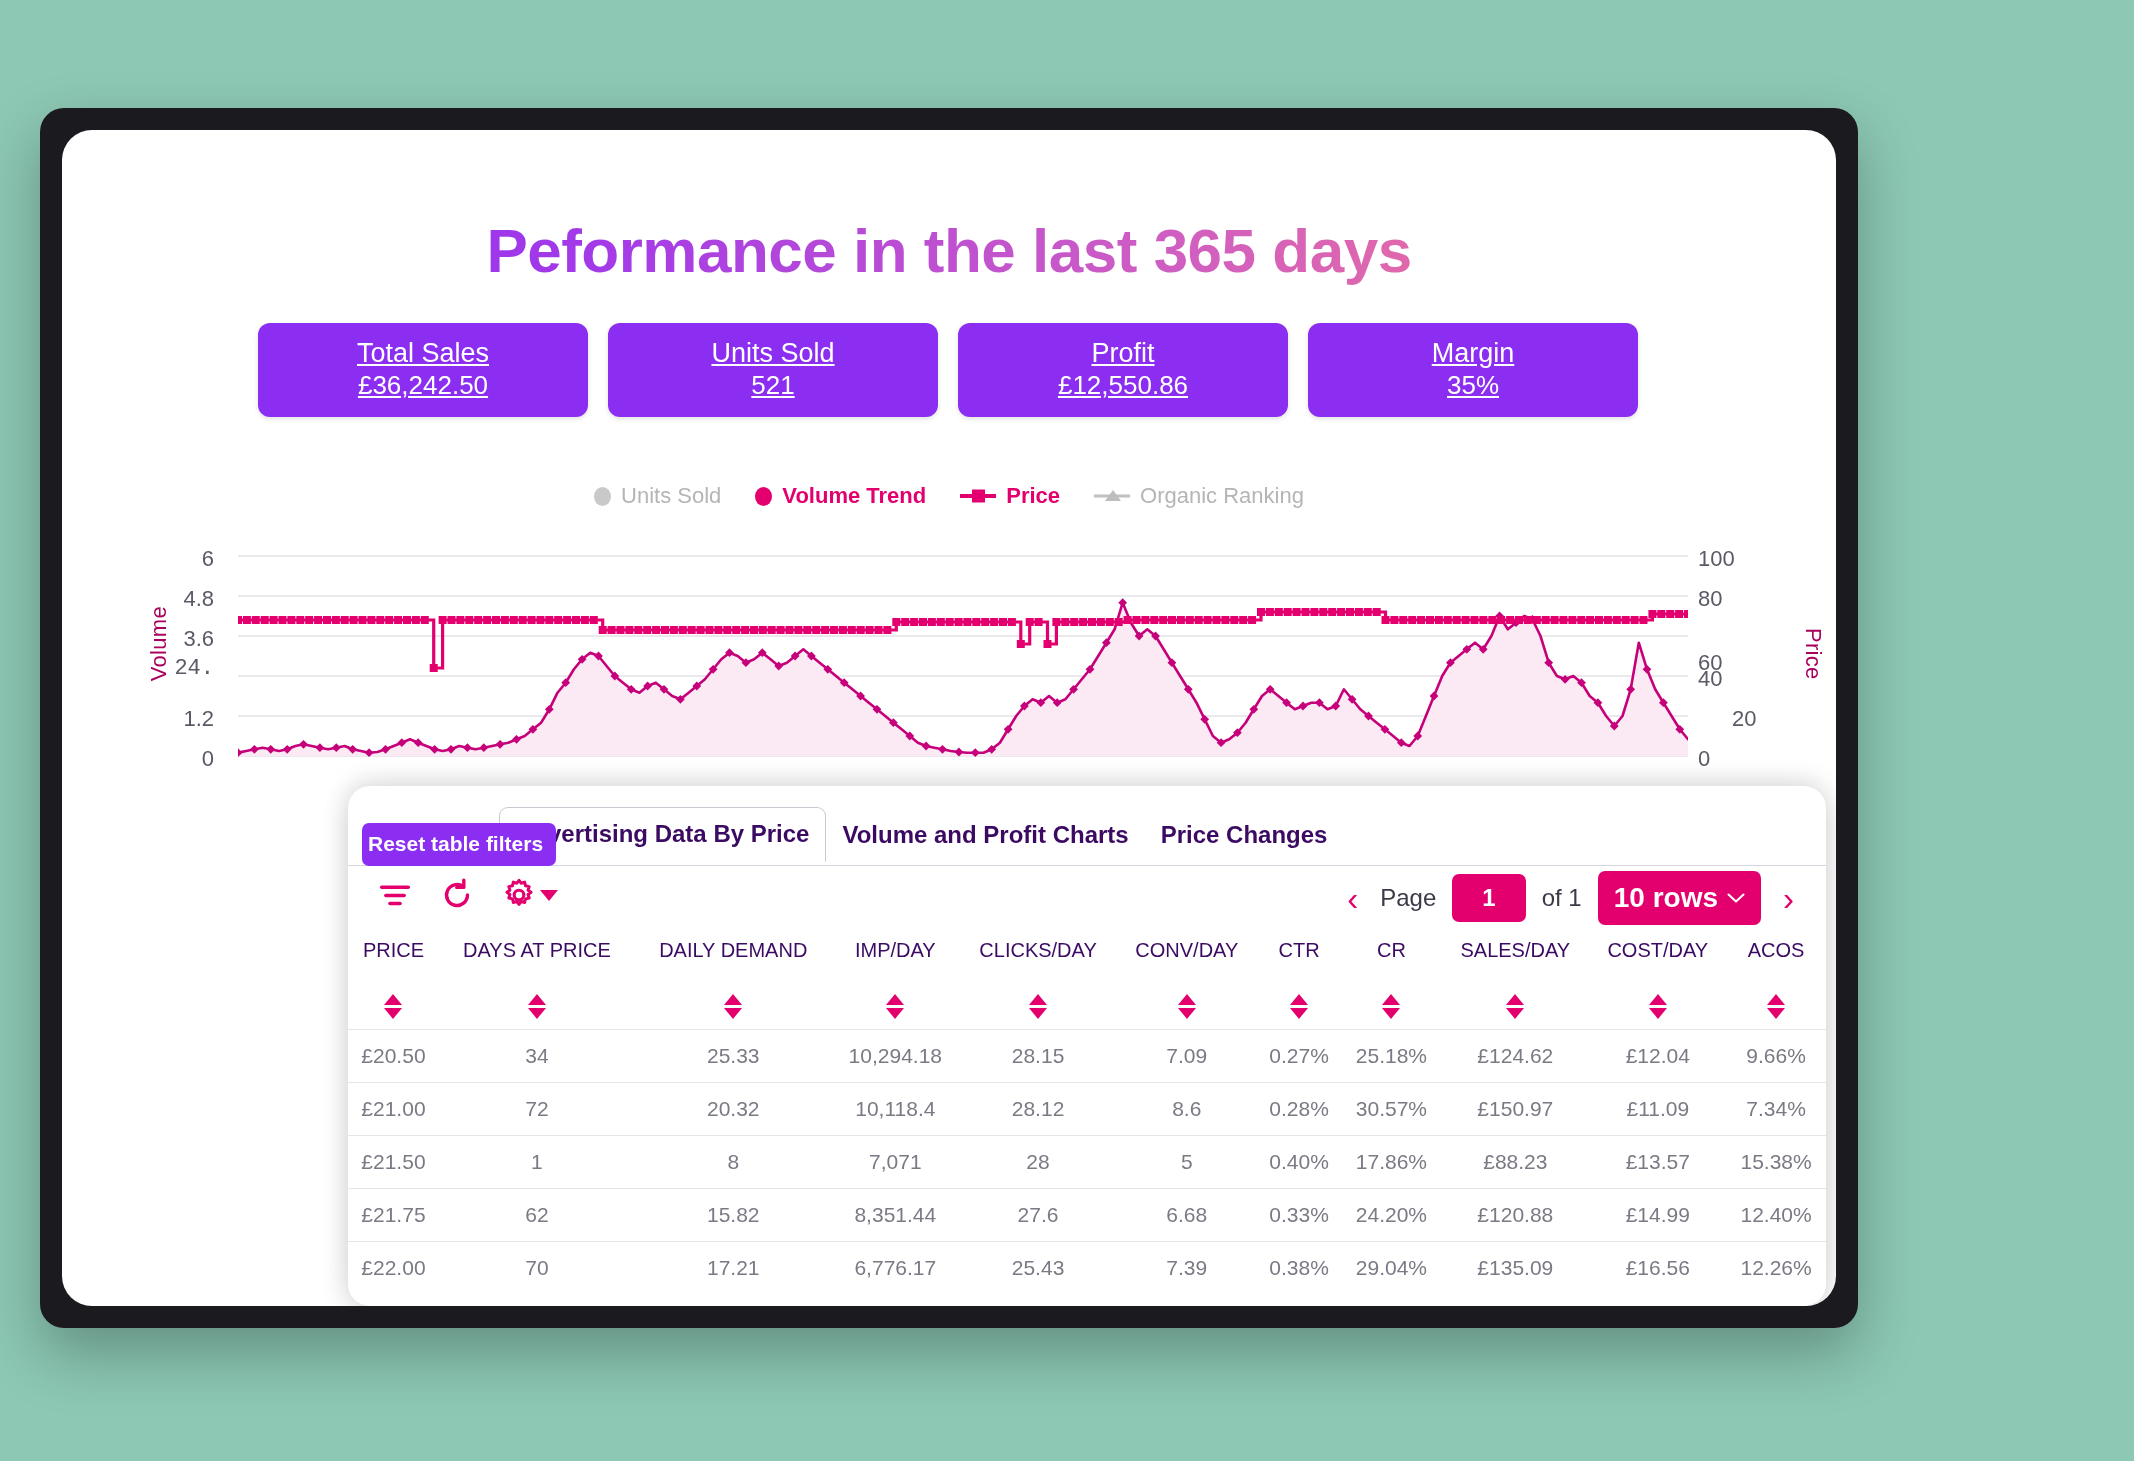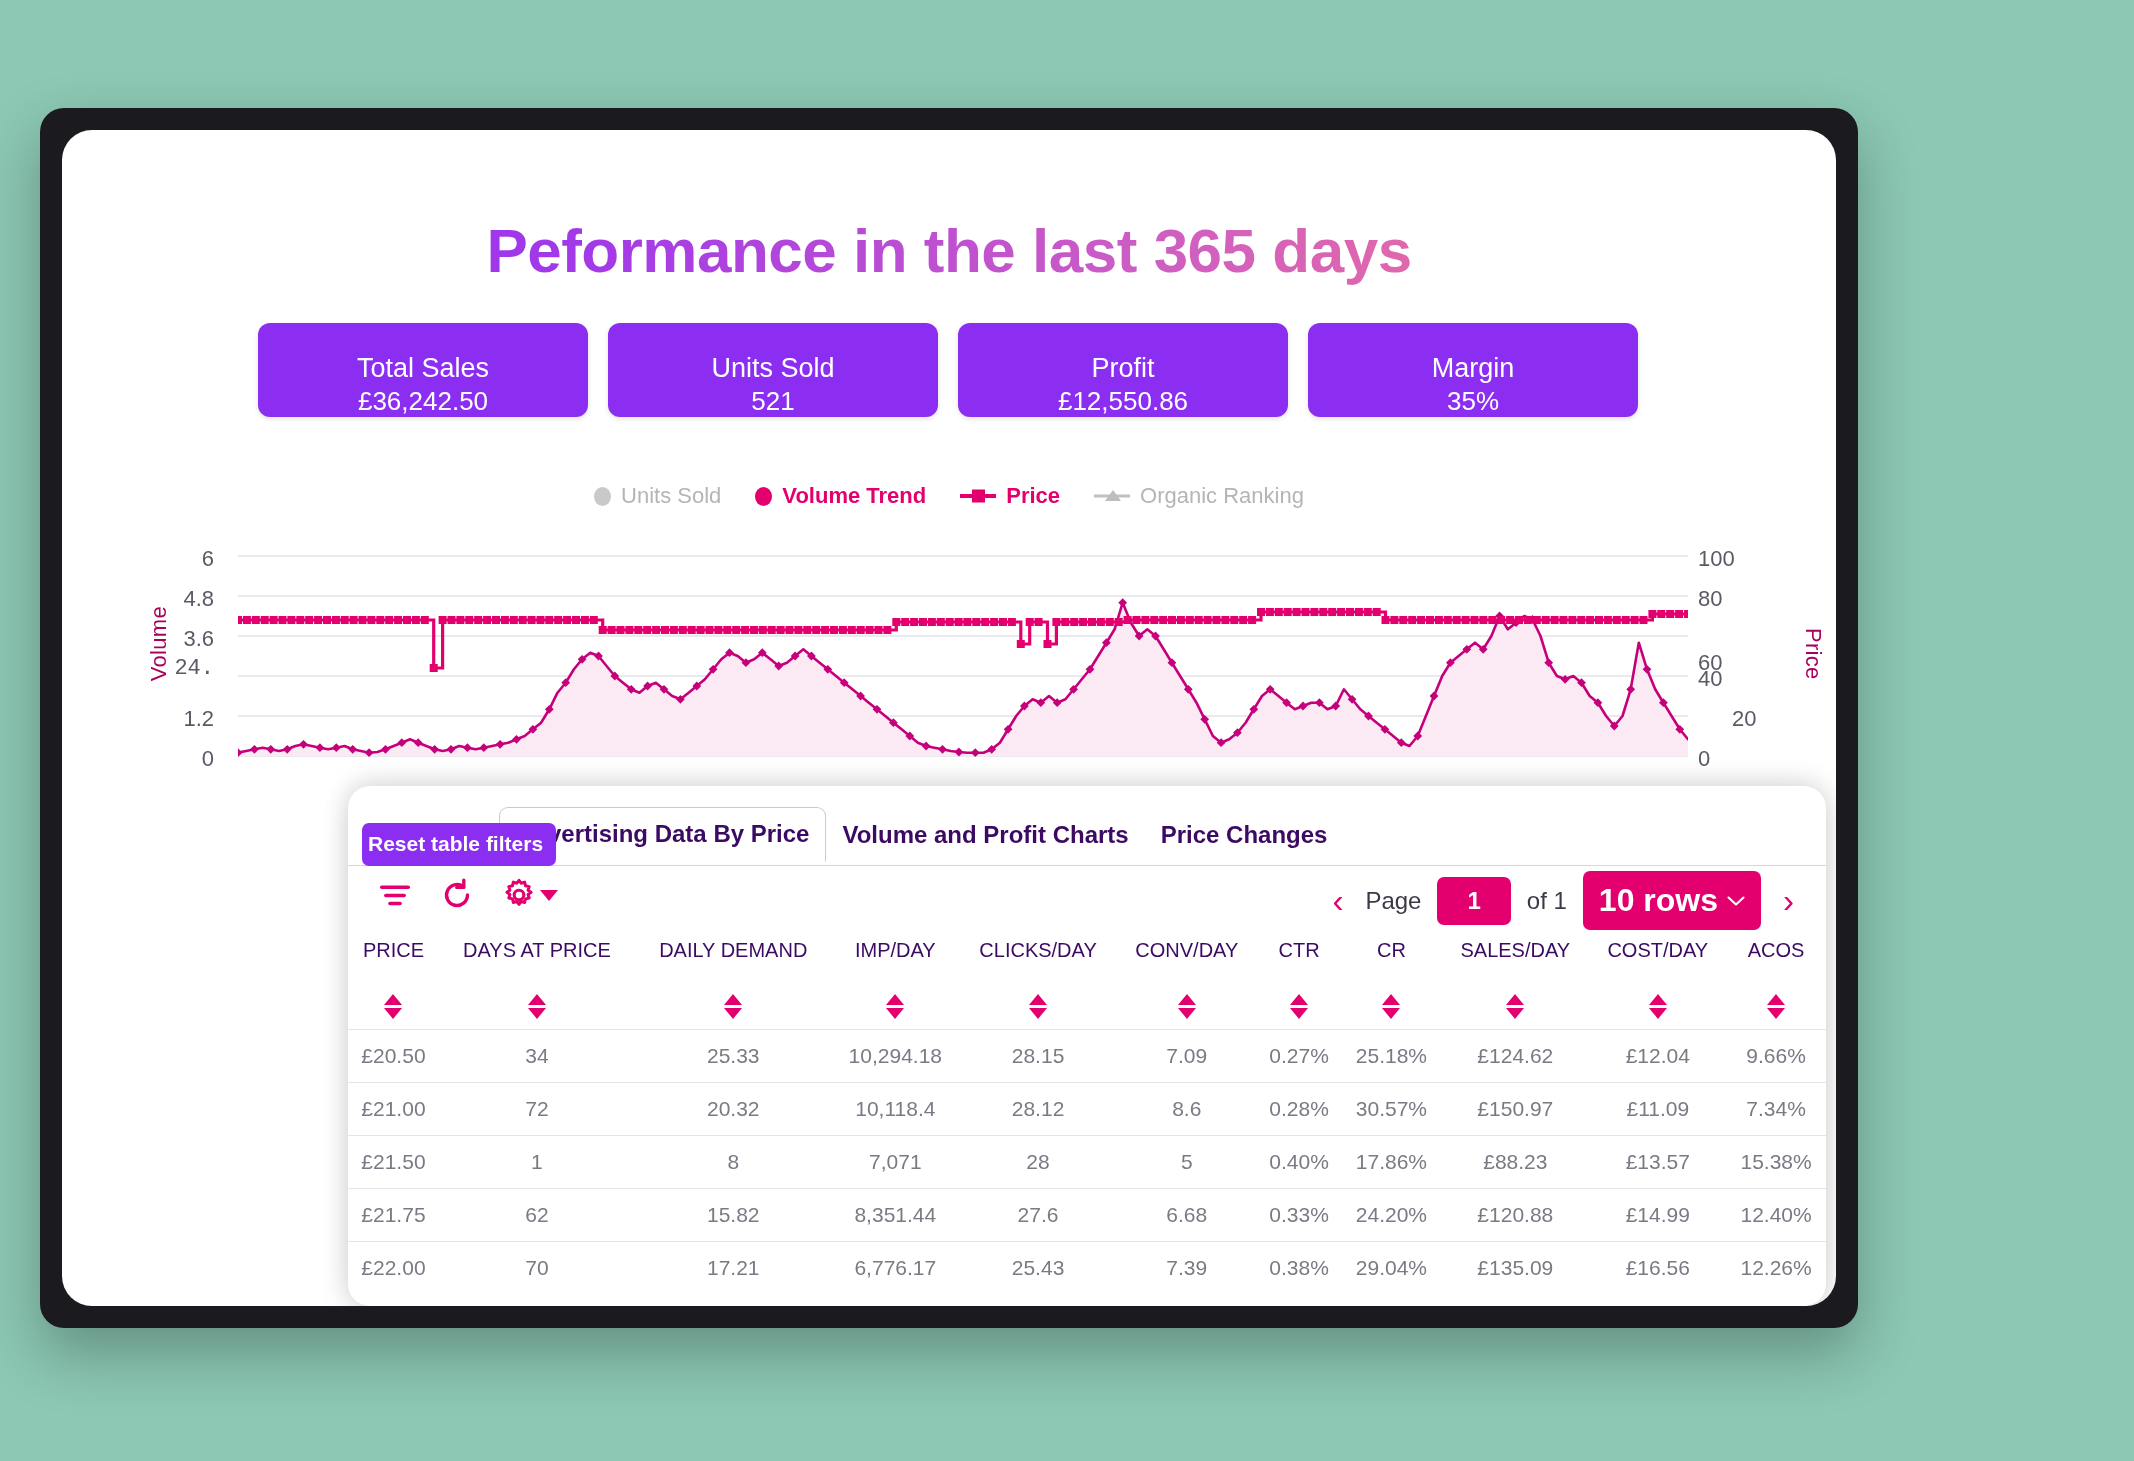--- a/index.html
+++ b/index.html
@@ -44,23 +44,24 @@
     position: absolute; left: 196px; top: 193px;
     width: 1380px;
     display: flex; gap: 20px;
   }
   .kpi-card {
     flex: 1 1 0;
     background: #8b2ef2;
     border-radius: 12px;
     height: 94px;
     display: flex; flex-direction: column;
-    align-items: center; justify-content: flex-end;
+    align-items: center; justify-content: center;
     color: #fff;
     box-shadow: 0 2px 5px rgba(0,0,0,.12);
+    text-decoration: underline;
   }
   .kpi-label { font-size: 27px; line-height: 1.15; font-weight: 400; }
   .kpi-value { font-size: 26px; line-height: 1.25; font-weight: 400; }
 
   
   .legend {
     position: absolute; top: 353px; left: 0; width: 100%;
     display: flex; justify-content: center; align-items: center; gap: 34px;
     font-size: 22px;
   }
@@ -150,21 +151,21 @@
     display: flex; align-items: center; gap: 16px;
     font-size: 24px; color: #3a3a48;
   }
   .pg-arrow { color: #e3006e; font-size: 33px; line-height: 1; font-weight: 400; padding: 0 6px; cursor: pointer; }
   .pg-num {
     background: #e3006e; color: #fff; font-weight: 700;
     border-radius: 7px; padding: 10px 30px; font-size: 24px;
   }
   .pg-rows {
     background: #e3006e; color: #fff; font-weight: 700;
-    border-radius: 7px; padding: 11px 16px; font-size: 32px;
+    border-radius: 7px; padding: 11px 16px; font-size: 28px;
     display: flex; align-items: center; gap: 9px; cursor: pointer;
   }
 
   table.grid { position: absolute; left: 0; top: 148px; width: 100%; border-collapse: collapse; }
   table.grid th {
     font-size: 20px; font-weight: 400; color: #3b0a63;
     text-transform: uppercase; padding: 4px 4px 0 4px;
     vertical-align: top; line-height: 1.25;
   }
   .th-in { display: flex; flex-direction: column; align-items: center; gap: 0; }

